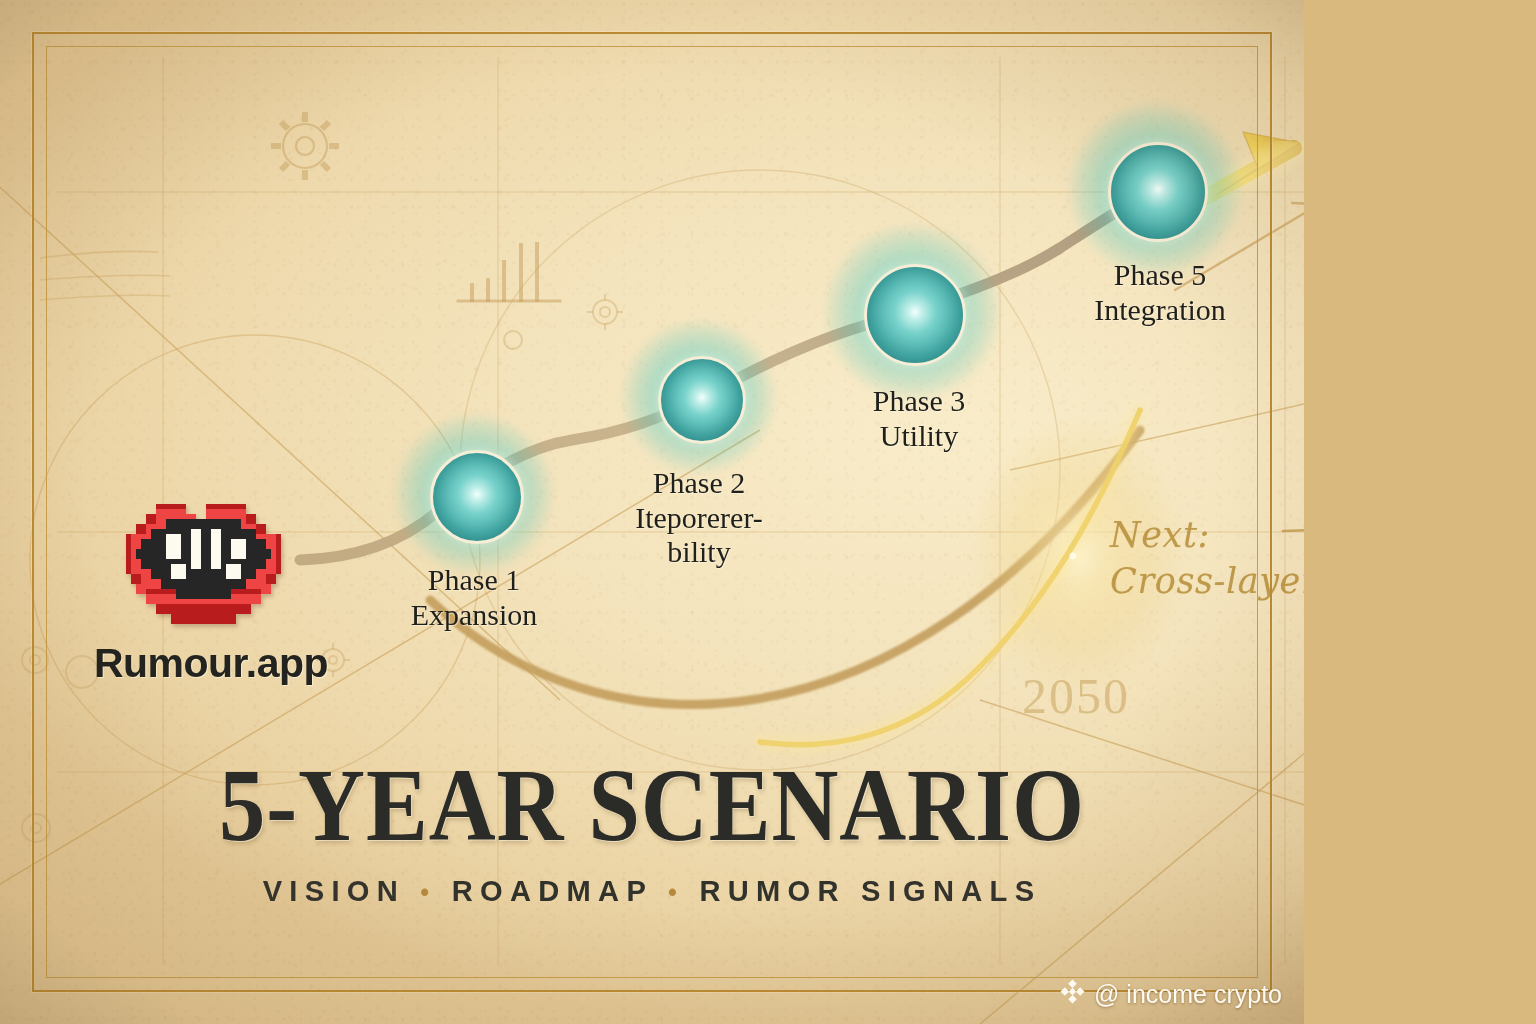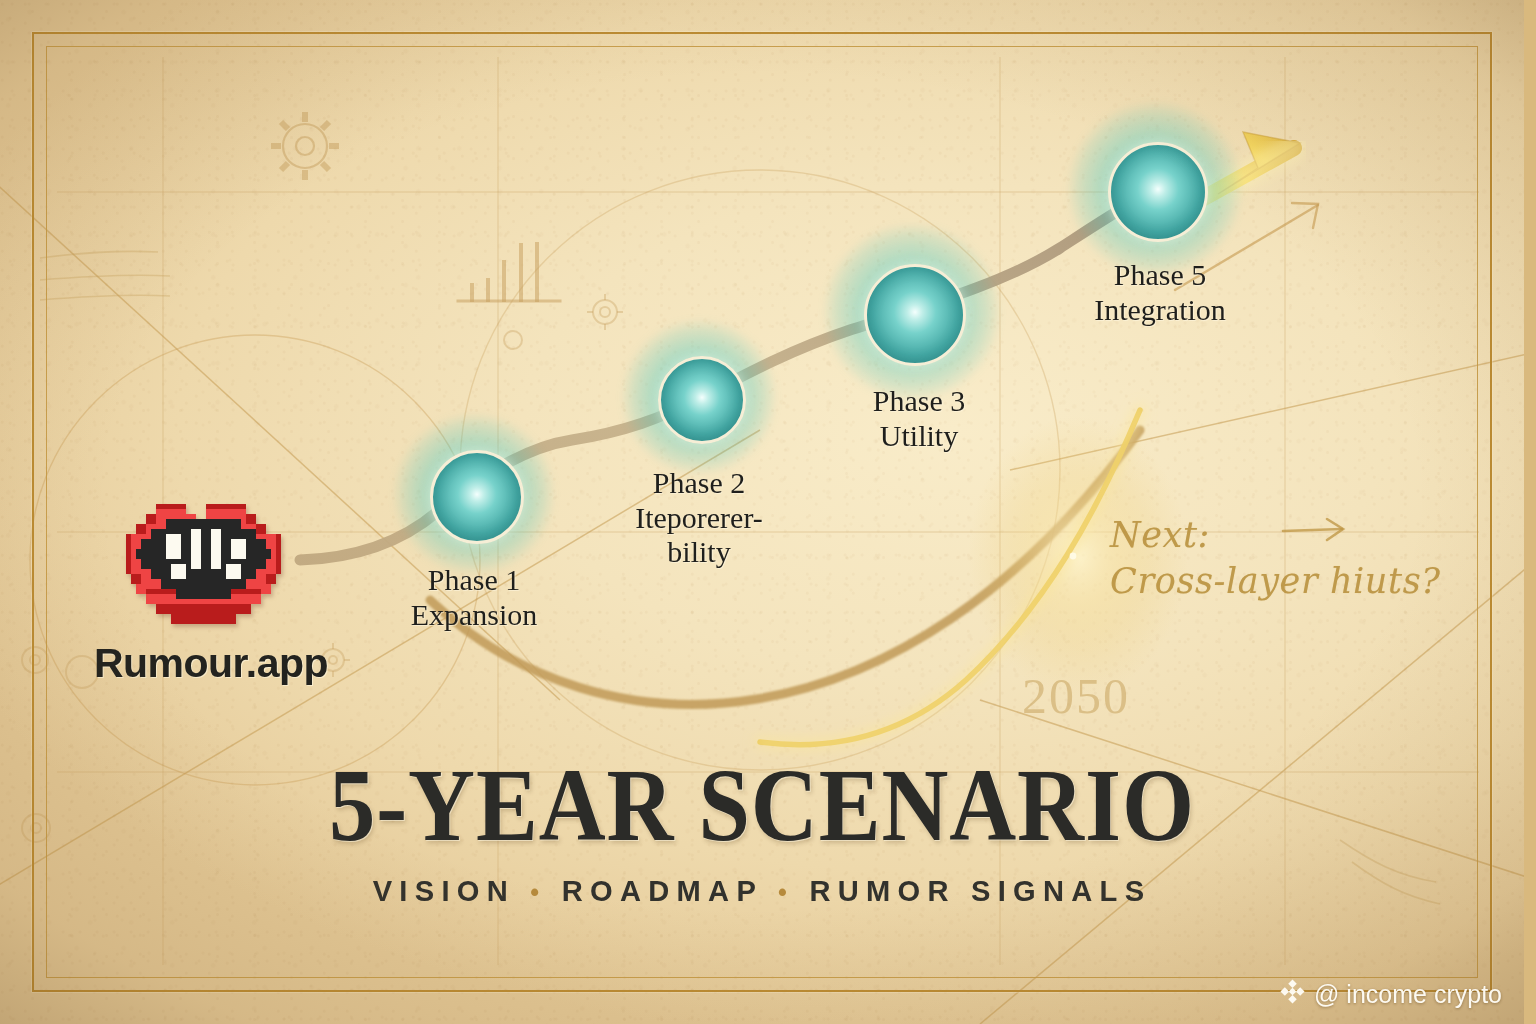--- a/index.html
+++ b/index.html
@@ -1,17 +1,17 @@
 <!DOCTYPE html>
 <html><head>
 <meta charset="utf-8">
 <style>
   html,body{margin:0;padding:0;background:#d9b97e;}
   #poster{
-    position:relative;width:1524px;height:1024px;overflow:hidden;
+    position:relative;width:1304px;height:1024px;overflow:hidden;
     font-family:"Liberation Sans",sans-serif;
     background:#e8c894;
   }
   
   .paper{
     position:absolute;left:0;top:0;width:1536px;height:1024px;
     background:
       radial-gradient(ellipse 70% 60% at 62% 42%, #f9ecc9 0%, #f4e4bd 40%, #eed9ac 72%, #e3c896 100%),
       linear-gradient(160deg,#f6e8c6 0%,#efdcb0 50%,#e4c999 100%);
   }

